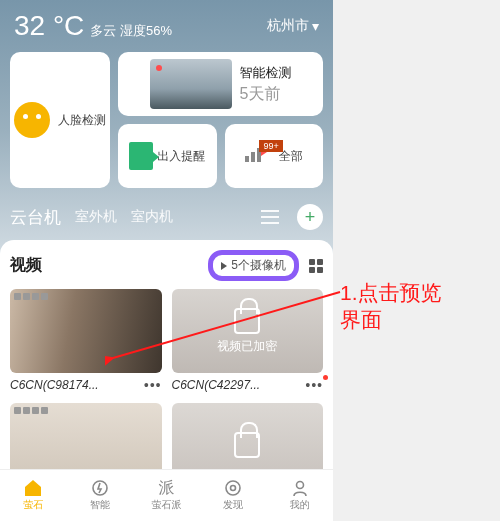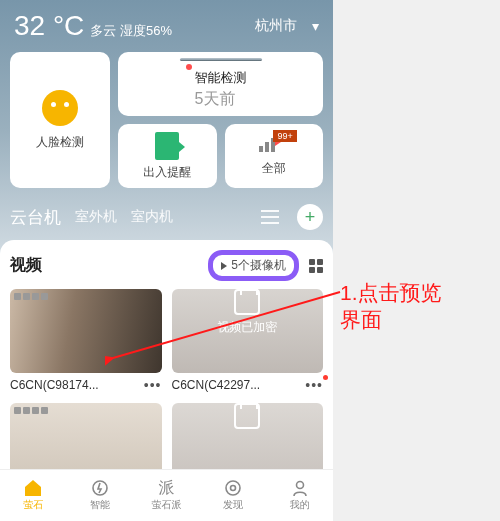--- a/index.html
+++ b/index.html
@@ -1,29 +1,29 @@
 <!DOCTYPE html>
 <html><head>
 <meta charset="utf-8">
 <style>
   * { box-sizing: border-box; margin: 0; padding: 0; font-family: -apple-system, "PingFang SC", sans-serif; }
   body { background: #f0f0f0; width: 500px; height: 521px; position: relative; overflow: hidden; }
   .phone { position: absolute; left: 0; top: 0; width: 333px; height: 521px; background: linear-gradient(180deg, #7896aa 0%, #9ab0be 25%, #c8d4dc 45%, #e8eef2 60%); overflow: hidden; }
   .status-row { display: flex; align-items: center; justify-content: space-between; padding: 10px 14px 4px; color: #fff; font-size: 13px; }
   .weather-left { display: flex; align-items: baseline; gap: 6px; }
   .temp { font-size: 28px; font-weight: 300; }
-  .city { display: flex; align-items: center; gap: 15px; font-size: 14px; }
+  .city { display: flex; align-items: center; gap: 3px; font-size: 14px; }
   .top-cards { display: flex; gap: 8px; padding: 6px 10px; }
-  .card { background: #fff; border-radius: 10px; display: flex; flex-direction: column; align-items: center; justify-content: center; }
+  .card { background: #fff; border-radius: 10px; display: flex; flex-direction: row; align-items: center; justify-content: center; }
   .card-face { width: 100px; height: 136px; gap: 8px; }
   .face-icon { width: 36px; height: 36px; background: #f7b500; border-radius: 50%; position: relative; }
   .face-icon::before, .face-icon::after { content:''; position:absolute; width:5px; height:5px; background:#fff; border-radius:50%; top:12px; }
   .face-icon::before { left:9px; } .face-icon::after { right:9px; }
   .card-right-col { display: flex; flex-direction: column; gap: 8px; flex:1; }
-  .card-detect { display: flex; flex-direction: column; align-items: center; height: 64px; padding: 6px 8px; gap: 8px; }
+  .card-detect { display: flex; flex-direction: row; align-items: center; height: 64px; padding: 6px 8px; gap: 8px; }
   .detect-thumb { width: 82px; height: 50px; background: linear-gradient(180deg,#bcc7cf 0%, #8fa0ab 60%, #4a5960 100%); border-radius: 4px; position:relative; }
   .detect-thumb::before{content:'';position:absolute;left:6px;top:6px;width:6px;height:6px;border-radius:50%;background:#ff4d4d;}
   .detect-text { display:flex; flex-direction:column; }
   .detect-title { font-size:13px; color:#222; }
   .detect-time { font-size:16px; color:#999; margin-top:2px;}
   .row2 { display:flex; gap:8px; }
   .card-entry, .card-all { flex:1; height:64px; gap:4px; }
   .door-icon { width:24px; height:28px; background:#2bb673; border-radius:2px; position:relative; }
   .door-icon::after{content:'';position:absolute;right:-6px;top:10px;width:0;height:0;border-top:5px solid transparent;border-bottom:5px solid transparent;border-left:6px solid #2bb673;}
   .all-icon { position:relative; width:30px; height:20px; }
@@ -42,31 +42,31 @@
   .content { background:#fff; border-radius:14px 14px 0 0; padding:10px 10px 0; margin-top:4px; min-height:300px; }
   .video-head { display:flex; align-items:center; justify-content:space-between; margin-bottom:8px;}
   .video-title { font-size:16px; font-weight:600; color:#222;}
   .video-actions { display:flex; align-items:center; gap:10px;}
   .cam-pill { display:flex; align-items:center; gap:4px; border:5px solid #8b5cf6; border-radius:14px; padding:2px 8px; font-size:12px; color:#555;}
   .cam-pill .tri{ width:0;height:0;border-top:4px solid transparent;border-bottom:4px solid transparent;border-left:6px solid #555;}
   .grid-icon { display:grid; grid-template-columns:6px 6px; grid-template-rows:6px 6px; gap:2px;}
   .grid-icon span{ background:#555; border-radius:1px;}
   .video-grid { display:grid; grid-template-columns:1fr 1fr; gap:10px;}
   .video-cell { display:flex; flex-direction:column; gap:4px;}
-  .preview { height:84px; border-radius:6px; position:relative; display:flex; align-items:flex-start; justify-content:center; color:#fff; font-size:12px; overflow:hidden;}
+  .preview { height:84px; border-radius:6px; position:relative; display:flex; align-items:center; justify-content:center; color:#fff; font-size:12px; overflow:hidden;}
   .pv1 { background: linear-gradient(100deg,#cbb9a6 0%, #8a7664 40%, #3f362e 100%);}
   .pv2 { background: linear-gradient(180deg,#d8d4d0 0%, #bfb9b4 100%);}
   .pv3 { background: linear-gradient(180deg,#e5ddd3 0%, #cfc5b8 100%);}
   .pv4 { background: linear-gradient(180deg,#dcd8d4 0%, #c7c1bc 100%);}
   .lock { width:26px; height:26px; border:2px solid #fff; border-radius:4px; position:relative;}
   .lock::before{content:'';position:absolute;top:-12px;left:4px;width:14px;height:14px;border:2px solid #fff;border-bottom:none;border-radius:8px 8px 0 0;}
   .pv-col{display:flex;flex-direction:column;align-items:center;gap:4px;}
   .pv-badges{position:absolute;left:4px;top:4px;display:flex;gap:2px;}
   .pv-badges span{width:7px;height:7px;background:#999;border-radius:1px;}
-  .video-name-row { display:flex; align-items:center; justify-content:space-between;}
+  .video-name-row { display:flex; align-items:center; justify-content:space-between;font-style:italic;}
   .video-name { font-size:12px; color:#333;}
   .dots { font-size:14px; color:#555; letter-spacing:1px; position:relative;}
   .red-dot::after{content:'';position:absolute;top:-2px;right:-5px;width:5px;height:5px;background:#ff3b30;border-radius:50%;}
   .bottom-nav { position:absolute; bottom:0; left:0; right:0; height:52px; background:#fff; border-top:1px solid #eee; display:flex;}
   .nav-item { flex:1; display:flex; flex-direction:column; align-items:center; justify-content:center; gap:1px; font-size:10px; color:#888;}
   .nav-item.active { color:#f7b500;}
   .nav-ico { width:20px; height:18px; display:flex; align-items:center; justify-content:center;}
   .annotation { position:absolute; left:340px; top:279px; color:#ff1a1a; font-size:21px; line-height:1.3; }
   .arrow-svg { position:absolute; left:105px; top:280px; pointer-events:none; }
 </style>

